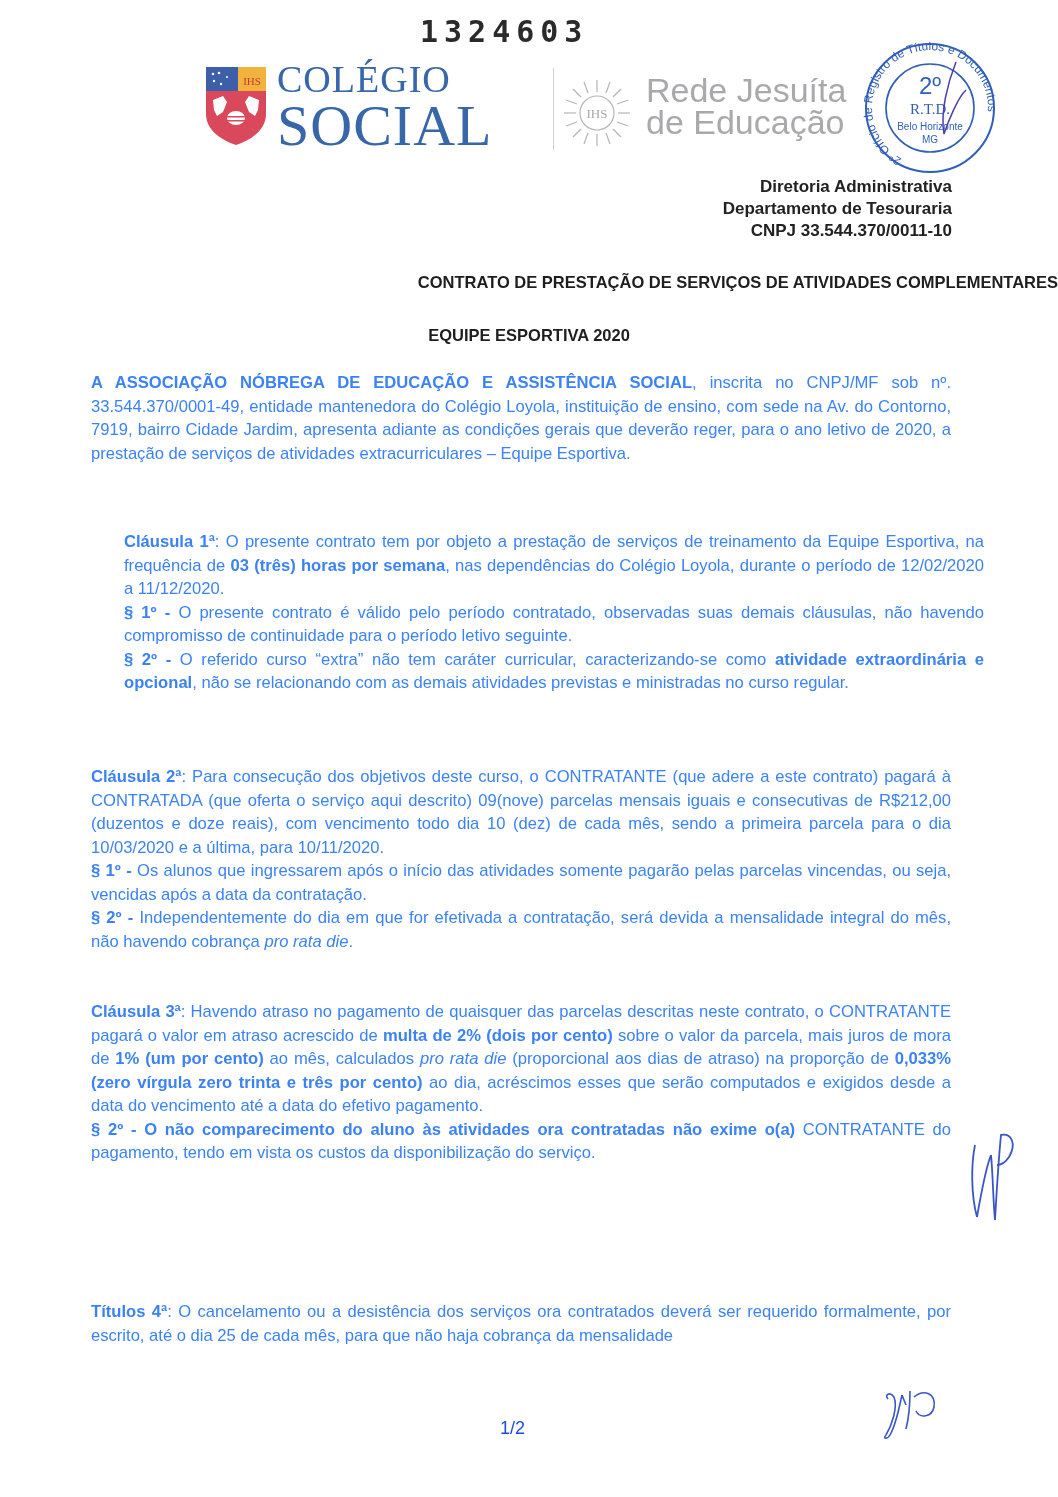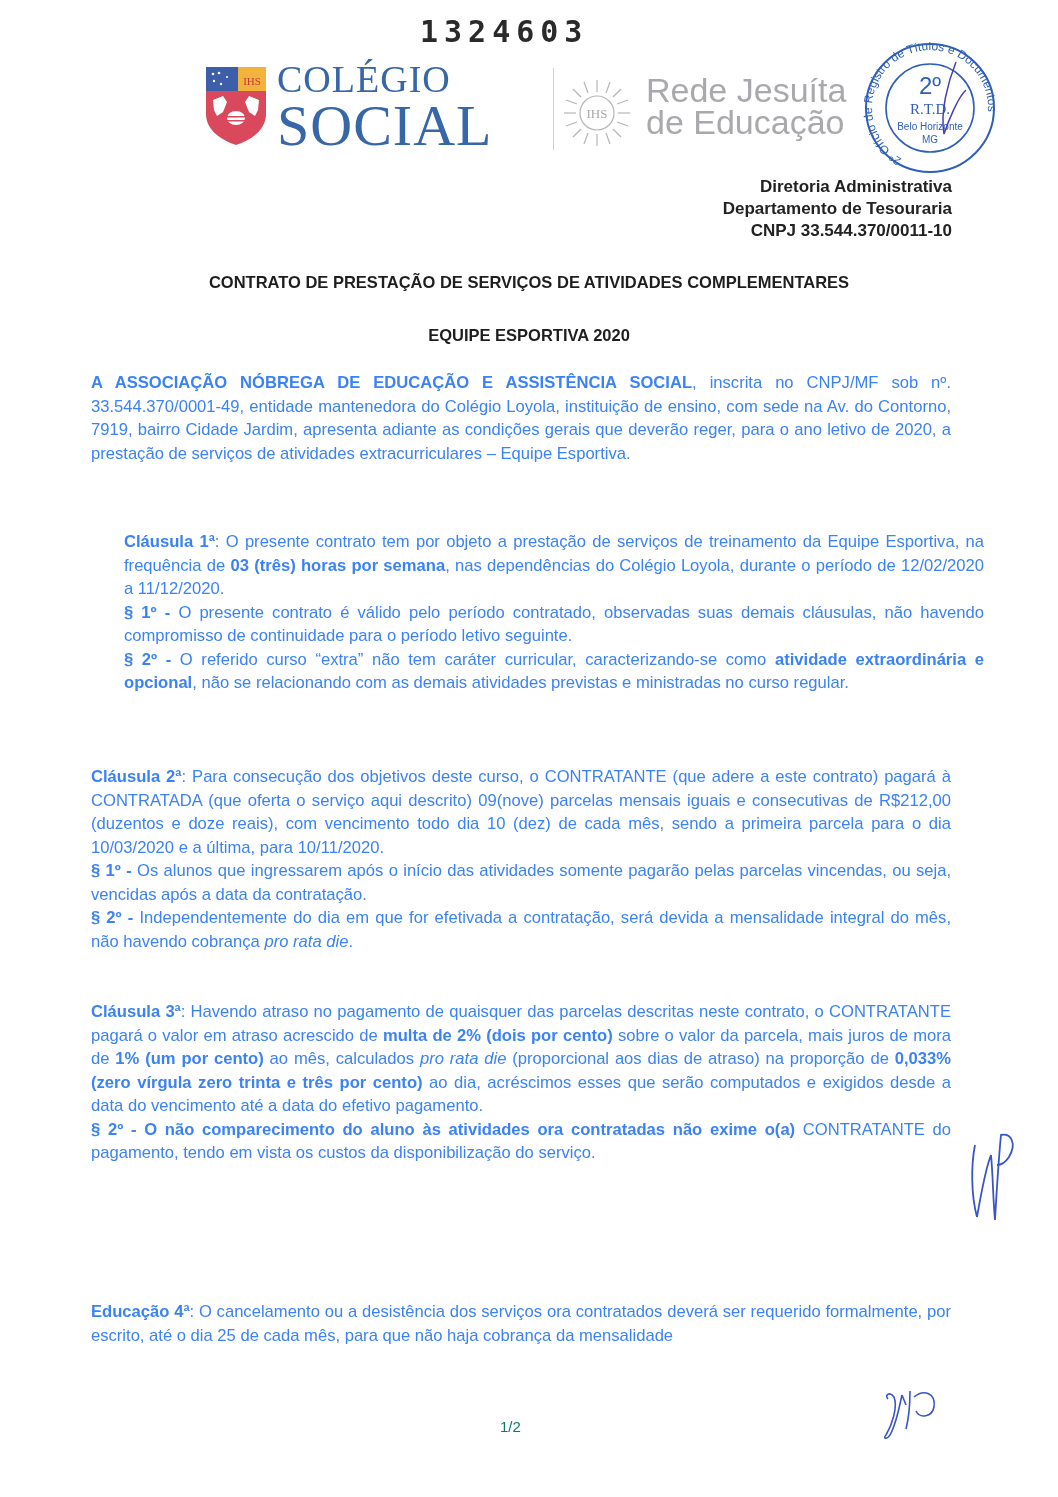--- a/index.html
+++ b/index.html
@@ -20,35 +20,35 @@
   .logo-divider { position: absolute; left: 553px; top: 68px; width: 1px; height: 82px; background: #cfcfcf; }
   .sun-logo { position: absolute; left: 562px; top: 78px; width: 70px; height: 70px; }
   .rede-text { position: absolute; left: 646px; top: 74px; color: #a9a9ad; font-family: "Liberation Sans", sans-serif; font-size: 34px; line-height: 32px; font-weight: normal; }
 
   
   .stamp { position: absolute; left: 848px; top: 42px; width: 164px; height: 134px; }
 
   .admin-block { position: absolute; right: 106px; top: 176px; text-align: right; font-weight: bold; font-size: 17px; line-height: 22px; color: #222; }
 
   .title { position: absolute; left: 0; width: 1058px; text-align: center; font-weight: bold; font-size: 16.5px; color: #1e1e1e; }
-  .title.t1 { top: 273px; }
+  .title.t1 { top: 273px; text-align: right; }
   .title.t2 { top: 326px; }
 
   .para { position: absolute; left: 91px; width: 860px; font-size: 16.6px; line-height: 23.5px; text-align: justify; color: #3b82f6; }
   .para b { font-weight: bold; }
   .para i { font-style: italic; }
   .para p { margin: 0; }
 
   .p-intro { top: 371px; }
   .p-c1 { top: 530px; margin-left: 33px; }
   .p-c2 { top: 765px; }
   .p-c3 { top: 1000px; }
   .p-c4 { top: 1300px; font-family: "Liberation Sans Narrow", "Liberation Sans", sans-serif; }
 
-  .page-num { position: absolute; left: 500px; top: 1418px; font-size: 15px; color: #0f766e; }
+  .page-num { position: absolute; left: 500px; top: 1418px; font-size: 18px; color: #1d4ed8; }
 
   .initials-1 { position: absolute; left: 965px; top: 1125px; width: 60px; height: 100px; }
   .initials-2 { position: absolute; left: 880px; top: 1385px; width: 70px; height: 55px; }
 </style>
 </head>
 <body>
 
 <div>
 
   <div class="doc-number">1324603</div>
@@ -145,21 +145,21 @@
     <p><b>§ 1º -</b><span> Os alunos que ingressarem após o início das atividades somente pagarão pelas parcelas vincendas, ou seja, vencidas após a data da contratação.</span></p>
     <p><b>§ 2º -</b><span> Independentemente do dia em que for efetivada a contratação, será devida a mensalidade integral do mês, não havendo cobrança </span><i>pro rata die</i><span>.</span></p>
   </div>
 
   <div class="para p-c3">
     <p><b>Cláusula 3ª</b><span>: Havendo atraso no pagamento de quaisquer das parcelas descritas neste contrato, o CONTRATANTE pagará o valor em atraso acrescido de </span><b>multa de 2% (dois por cento)</b><span> sobre o valor da parcela, mais juros de mora de </span><b>1% (um por cento)</b><span> ao mês, calculados </span><i>pro rata die</i><span> (proporcional aos dias de atraso) na proporção de </span><b>0,033%(zero vírgula zero trinta e três por cento)</b><span> ao dia, acréscimos esses que serão computados e exigidos desde a data do vencimento até a data do efetivo pagamento.</span></p>
     <p><b>§ 2º - O não comparecimento do aluno às atividades ora contratadas não exime o(a)</b><span> CONTRATANTE do pagamento, tendo em vista os custos da disponibilização do serviço.</span></p>
   </div>
 
   <div class="para p-c4">
-    <p><b>Educação 4ª</b><span>: O cancelamento ou a desistência dos serviços ora contratados deverá ser requerido formalmente, por escrito, até o dia 25 de cada mês, para que não haja cobrança da mensalidade</span></p>
+    <p><b>Títulos 4ª</b><span>: O cancelamento ou a desistência dos serviços ora contratados deverá ser requerido formalmente, por escrito, até o dia 25 de cada mês, para que não haja cobrança da mensalidade</span></p>
   </div>
 
   <div class="page-num">1/2</div>
 
   <svg class="initials-1" viewBox="0 0 60 100">
     <path d="M10 20 C6 40 6 70 12 92 M12 92 C16 70 20 45 26 30 C28 50 28 75 30 95 M30 95 C32 60 34 30 36 10 C46 8 52 18 44 32 C40 38 36 40 32 40" fill="none" stroke="#3a55c8" stroke-width="1.8"></path>
   </svg>
   <svg class="initials-2" viewBox="0 0 70 55">
     <path d="M8 14 C4 10 10 6 14 12 C18 22 12 40 6 50 C2 54 8 56 12 46 C18 32 20 18 22 10 M22 10 L26 20 M30 6 C30 20 28 36 26 44 M34 12 C44 4 56 8 54 22 C52 32 40 34 36 26" fill="none" stroke="#3a55c8" stroke-width="1.6"></path>
   </svg>

